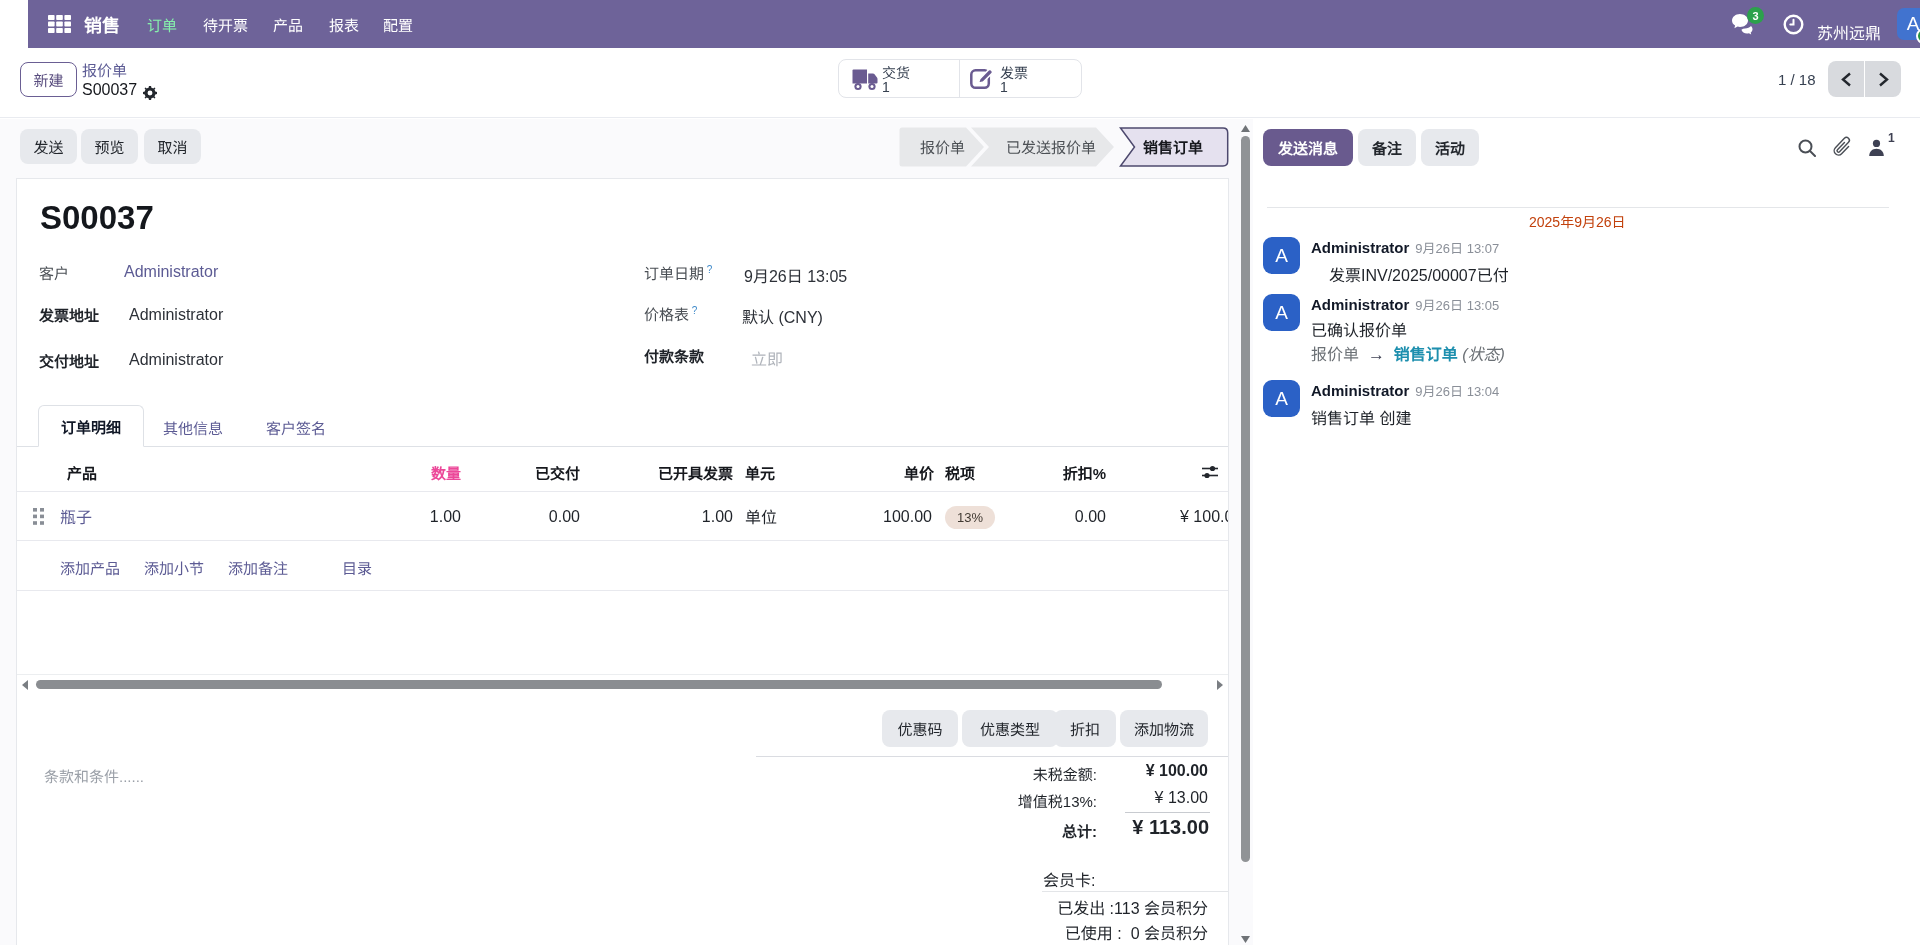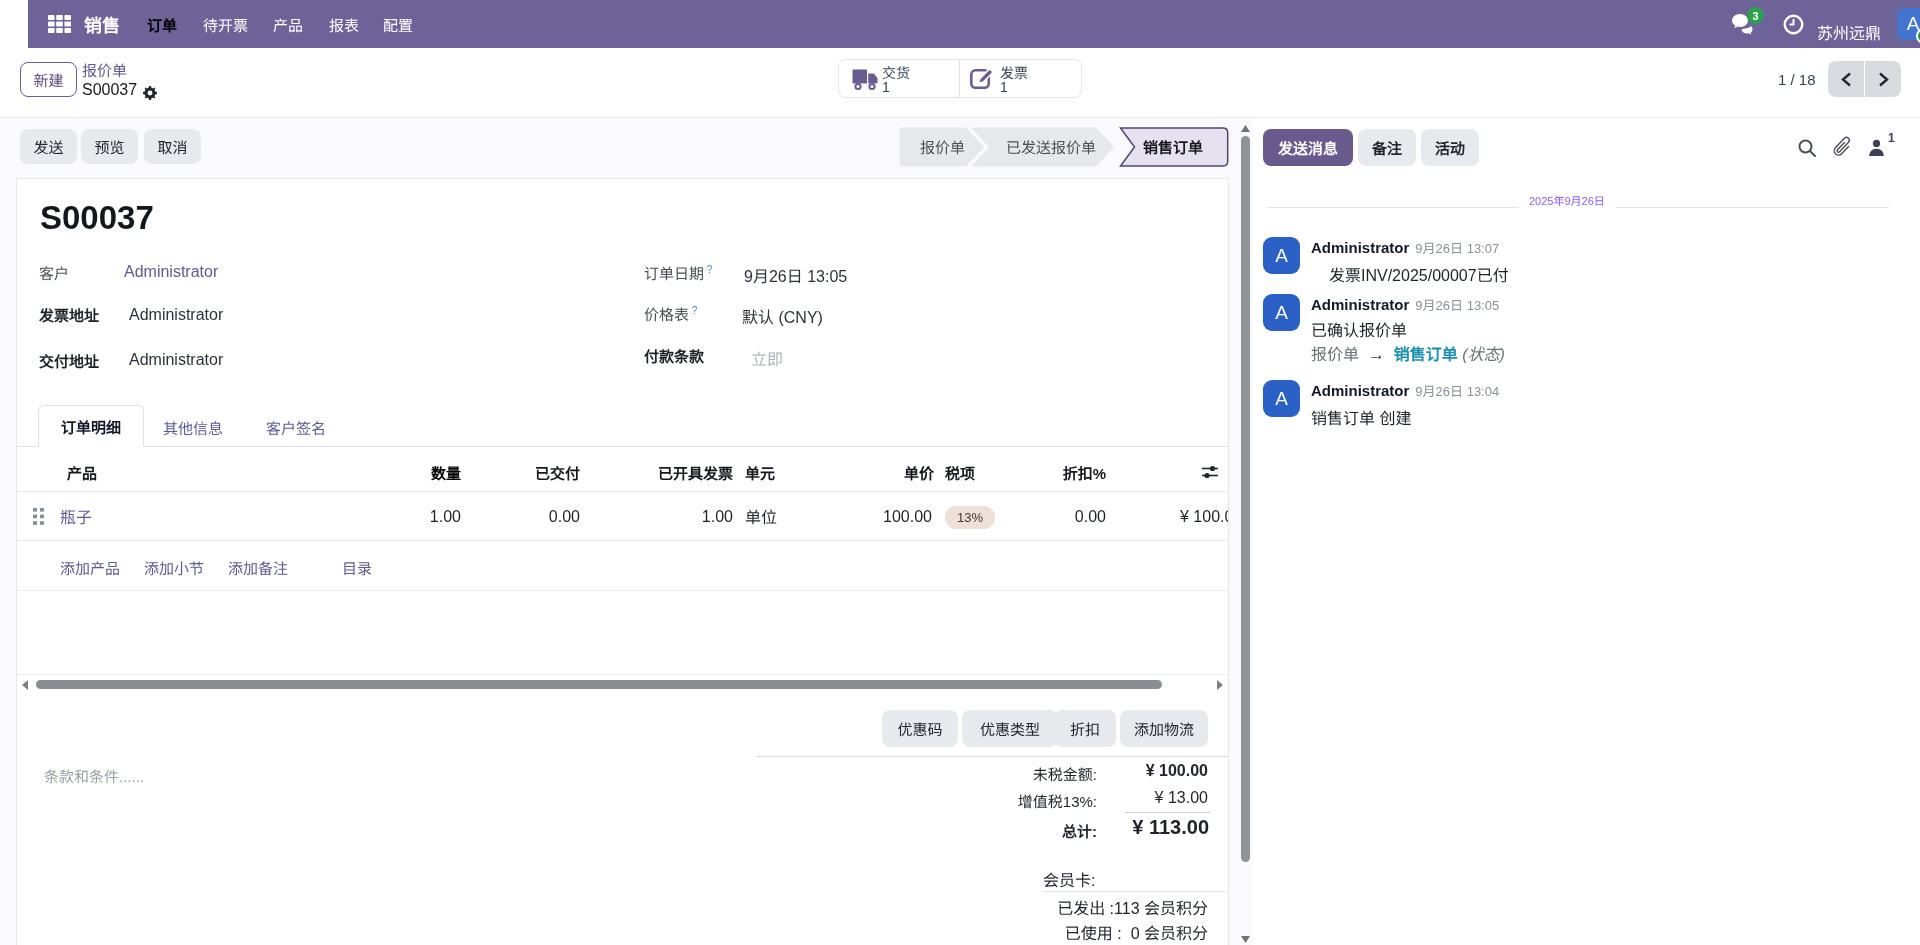--- a/index.html
+++ b/index.html
@@ -22,21 +22,21 @@
         <rect x="16.4" y="0" width="6.6" height="5" rx="0.8"></rect>
       <rect x="0" y="6.5" width="6.6" height="5" rx="0.8"></rect>
         <rect x="8.2" y="6.5" width="6.6" height="5" rx="0.8"></rect>
         <rect x="16.4" y="6.5" width="6.6" height="5" rx="0.8"></rect>
       <rect x="0" y="13" width="6.6" height="5" rx="0.8"></rect>
         <rect x="8.2" y="13" width="6.6" height="5" rx="0.8"></rect>
         <rect x="16.4" y="13" width="6.6" height="5" rx="0.8"></rect>
     </g>
   </svg>
   <div class="abs" style="left:56px;top:0;height:48px;display:flex;align-items:center;font-size:18px;font-weight:700;color:#fff;">销售</div>
-  <div class="abs" style="left:119px;top:0;height:48px;display:flex;align-items:center;font-size:15px;color:#000000;font-weight:bold;">订单</div>
+  <div class="abs" style="left:119px;top:0;height:48px;display:flex;align-items:center;font-size:15px;color:#86efac;">订单</div>
   <div class="abs" style="left:175px;top:0;height:48px;display:flex;align-items:center;font-size:15px;color:#fff;">待开票</div>
   <div class="abs" style="left:245px;top:0;height:48px;display:flex;align-items:center;font-size:15px;color:#fff;">产品</div>
   <div class="abs" style="left:301px;top:0;height:48px;display:flex;align-items:center;font-size:15px;color:#fff;">报表</div>
   <div class="abs" style="left:355px;top:0;height:48px;display:flex;align-items:center;font-size:15px;color:#fff;">配置</div>
 
   <svg class="abs" style="left:1703px;top:13px;" width="24" height="22" viewBox="0 0 24 22">
     <g fill="#ffffff">
       <path d="M9 1 C4.6 1 1 3.9 1 7.5 C1 9.6 2.2 11.4 4.1 12.6 L3.4 15.3 L6.6 13.6 C7.4 13.8 8.2 14 9 14 C13.4 14 17 11.1 17 7.5 C17 3.9 13.4 1 9 1 Z"></path>
       <path d="M14 15.6 C16.5 15.6 18.7 14.6 20 13.1 C20.9 14 21.5 15.1 21.5 16.3 C21.5 17.6 20.8 18.8 19.7 19.6 L20.2 21.5 L17.9 20.3 C17.3 20.5 16.7 20.6 16 20.6 C13.3 20.6 11 18.9 10.4 16.7 C11.5 16.1 12.7 15.6 14 15.6 Z"></path>
     </g>
@@ -129,21 +129,21 @@
     <div class="abs" style="left:725px;top:125px;font-size:16px;color:#2d3138;">默认 (CNY)</div>
     <div class="abs" style="left:627px;top:166px;font-size:15px;font-weight:700;color:#1f2329;">付款条款</div>
     <div class="abs" style="left:734px;top:167px;font-size:16px;color:#b0b4bb;">立即</div>
 
     <div class="abs" style="left:0;top:267px;width:1211px;height:1px;background:#dee1e6;"></div>
     <div class="abs" style="left:21px;top:226px;width:106px;height:42px;background:#fff;border:1px solid #dee1e6;border-bottom:1px solid #fff;border-radius:6px 6px 0 0;display:flex;align-items:center;justify-content:center;font-size:15px;font-weight:700;color:#111827;">订单明细</div>
     <div class="abs lnk" style="left:146px;top:238px;font-size:15px;">其他信息</div>
     <div class="abs lnk" style="left:249px;top:238px;font-size:15px;">客户签名</div>
 
     <div class="abs" style="left:50px;top:283px;font-size:15px;font-weight:700;color:#16181d;">产品</div>
-    <div class="abs" style="right:767px;top:283px;font-size:15px;font-weight:700;color:#000000;white-space:nowrap;">数量</div>
+    <div class="abs" style="right:767px;top:283px;font-size:15px;font-weight:700;color:#ec4899;white-space:nowrap;">数量</div>
     <div class="abs" style="right:648px;top:283px;font-size:15px;font-weight:700;color:#16181d;white-space:nowrap;">已交付</div>
     <div class="abs" style="right:495px;top:283px;font-size:15px;font-weight:700;color:#16181d;white-space:nowrap;">已开具发票</div>
     <div class="abs" style="left:728px;top:283px;font-size:15px;font-weight:700;color:#16181d;">单元</div>
     <div class="abs" style="right:294px;top:283px;font-size:15px;font-weight:700;color:#16181d;white-space:nowrap;">单价</div>
     <div class="abs" style="left:928px;top:283px;font-size:15px;font-weight:700;color:#16181d;">税项</div>
     <div class="abs" style="right:122px;top:283px;font-size:15px;font-weight:700;color:#16181d;white-space:nowrap;">折扣%</div>
     <svg class="abs" style="left:1185px;top:285px;" width="16" height="16" viewBox="0 0 16 16">
       <g stroke="#23272d" stroke-width="1.6">
           <line x1="0" y1="4.5" x2="16" y2="4.5"></line>
           <line x1="0" y1="11.5" x2="16" y2="11.5"></line>
@@ -234,21 +234,21 @@
     <path fill="#4a4e55" transform="rotate(44 8 8)" d="M4.5 3a2.5 2.5 0 0 1 5 0v9a1.5 1.5 0 0 1-3 0V5a.5.5 0 0 1 1 0v7a.5.5 0 0 0 1 0V3a1.5 1.5 0 1 0-3 0v9a2.5 2.5 0 0 0 5 0V5a.5.5 0 0 1 1 0v7a3.5 3.5 0 1 1-7 0z"></path>
   </svg>
 
   <svg class="abs" style="left:615px;top:20px;" width="17" height="17" viewBox="0 0 17 17">
     <circle cx="8.5" cy="4.4" r="3.6" fill="#3e4153"></circle>
     <path d="M1.2 17 C1.2 12.6 4.4 9.8 8.5 9.8 C12.6 9.8 15.8 12.6 15.8 17 Z" fill="#3e4153"></path>
   </svg>
   <div class="abs" style="left:635px;top:12px;font-size:12px;font-weight:700;color:#3e4153;">1</div>
 
   <div class="abs" style="left:14px;top:88px;width:622px;height:1px;background:#e4e6e9;"></div>
-  <div class="abs" style="left:266px;top:73px;background:#fff;padding:0 10px;font-size:11px;color:#8b5cf6;">2025年9月26日</div>
+  <div class="abs" style="left:266px;top:92px;background:#fff;padding:0 10px;font-size:14px;color:#c2410c;">2025年9月26日</div>
 
   <div class="abs" style="left:10px;top:118px;width:37px;height:37px;border-radius:9px;background:#2b61c6;display:flex;align-items:center;justify-content:center;font-size:19px;color:#fff;">A</div>
   <div class="abs" style="left:58px;top:119px;display:flex;align-items:baseline;">
       <span style="font-size:15px;font-weight:700;color:#111827;">Administrator</span>
       <span style="margin-left:6px;font-size:13px;color:#8a8f98;">9月26日 13:07</span>
     </div>
   <div class="abs" style="left:76px;top:143px;font-size:16px;color:#1f2329;">发票INV/2025/00007已付</div>
 
   <div class="abs" style="left:10px;top:175px;width:37px;height:37px;border-radius:9px;background:#2b61c6;display:flex;align-items:center;justify-content:center;font-size:19px;color:#fff;">A</div>
   <div class="abs" style="left:58px;top:176px;display:flex;align-items:baseline;">

